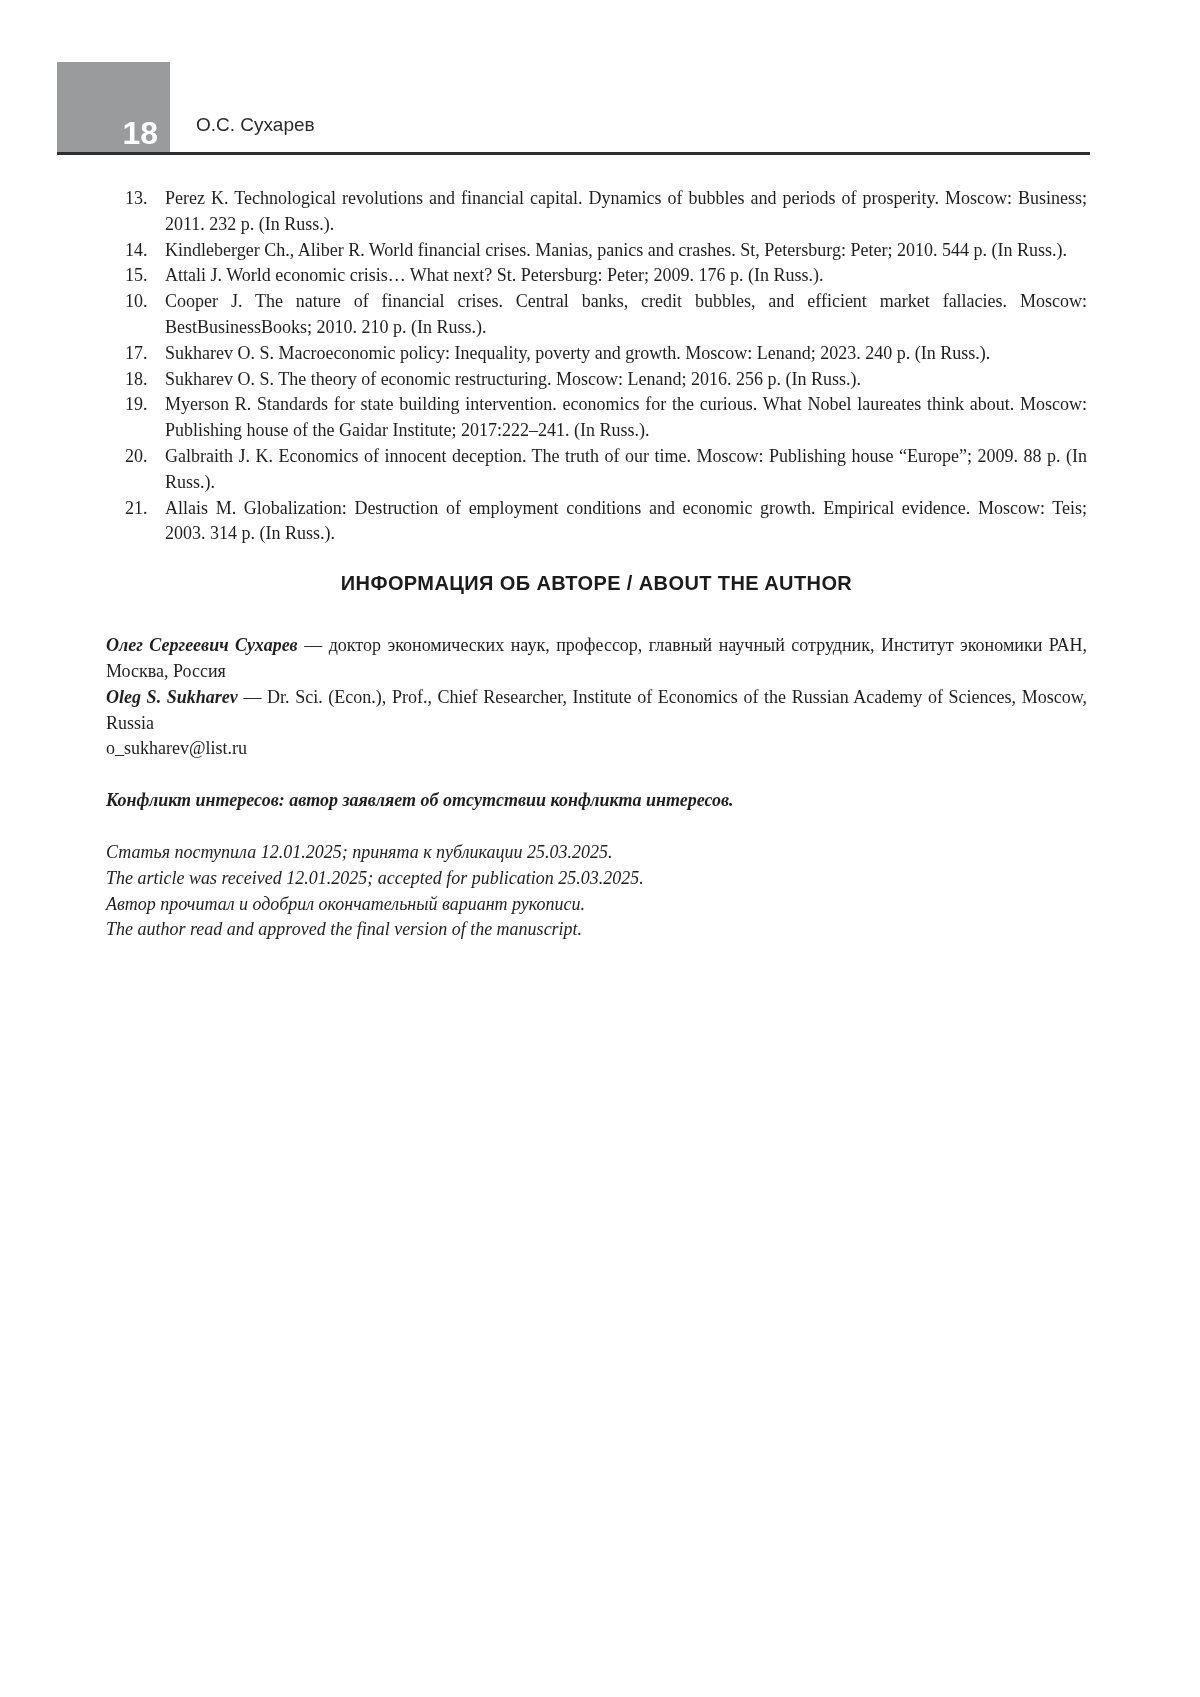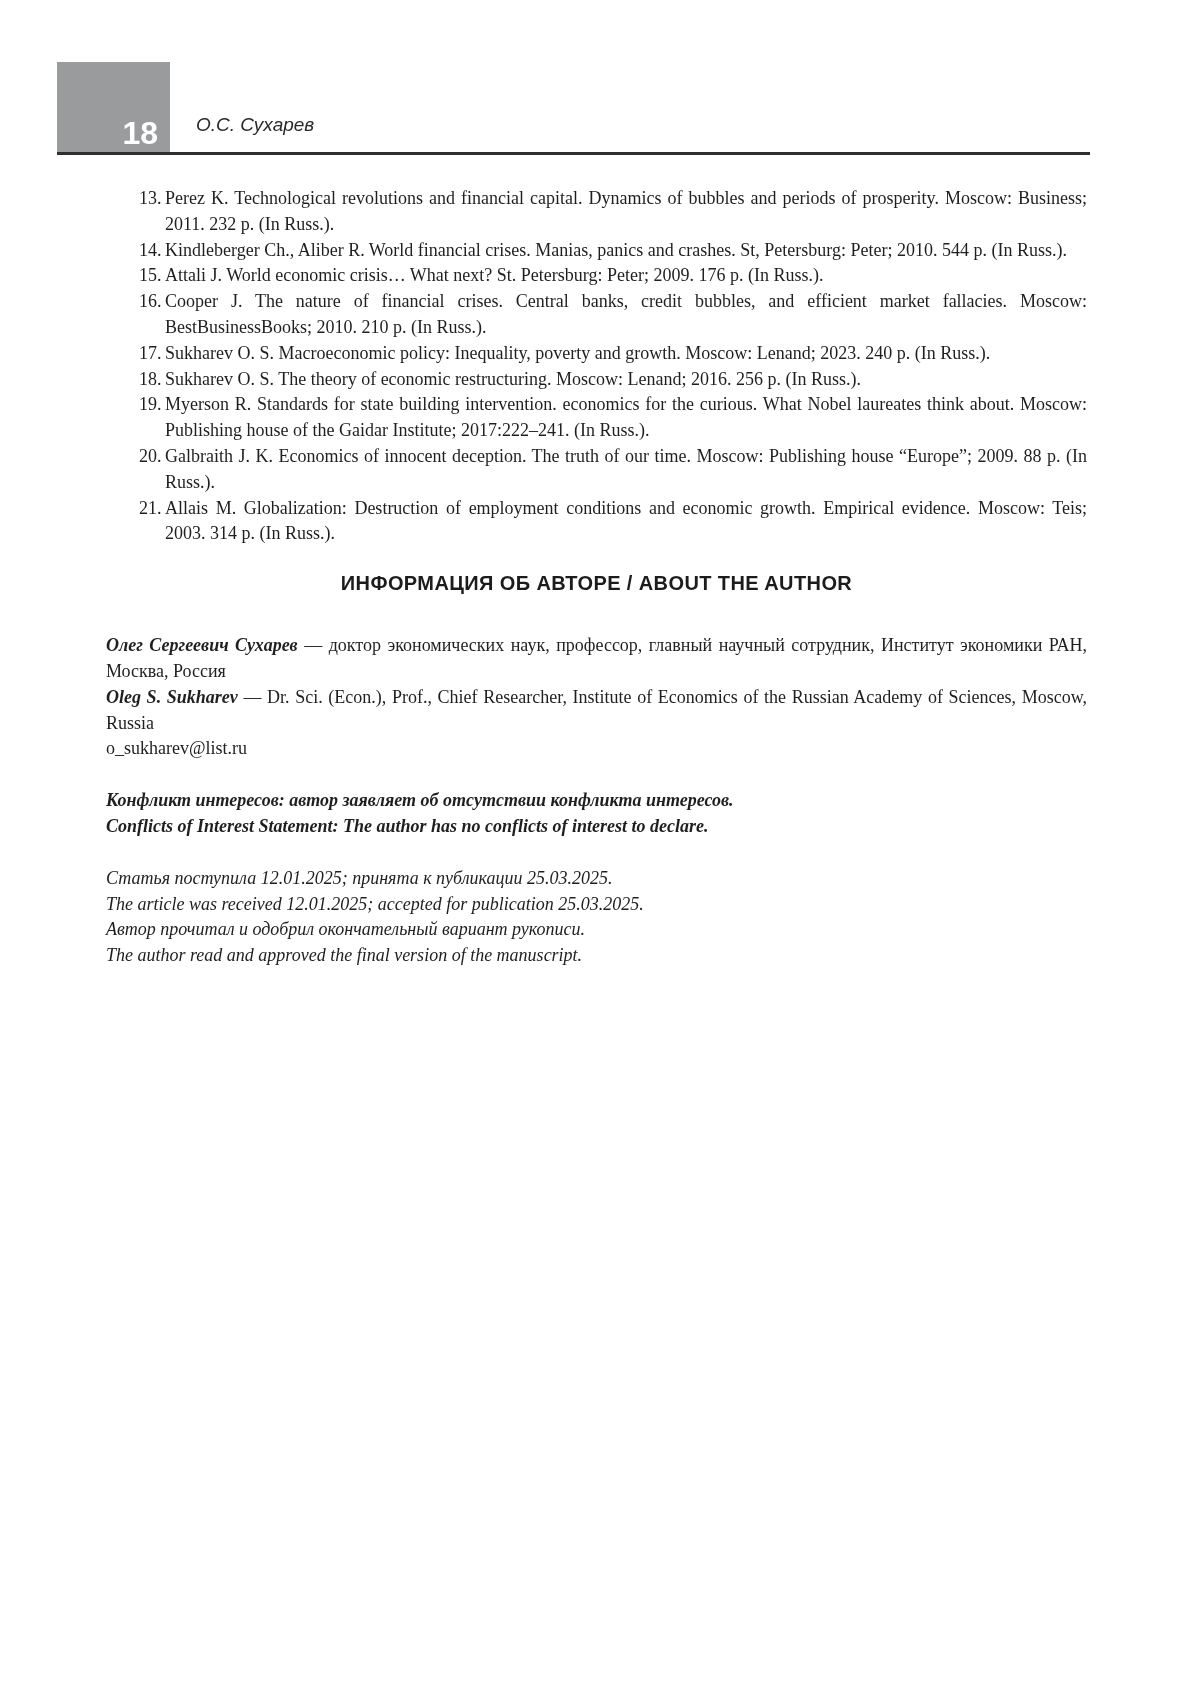--- a/index.html
+++ b/index.html
@@ -26,21 +26,20 @@
     font-family: "Liberation Sans", "DejaVu Sans", sans-serif;
     font-weight: bold;
     font-size: 32px;
     line-height: 1;
     color: #ffffff;
   }
   .running-head {
     position: absolute;
     left: 196px; top: 114px;
     font-family: "Liberation Sans", "DejaVu Sans", sans-serif;
-    font-style: italic;
     font-size: 19px;
     color: #2a2a2a;
   }
   .header-rule {
     position: absolute;
     left: 57px; top: 152px;
     width: 1033px; height: 3px;
     background: #2f2f2f;
   }
 
@@ -56,21 +55,21 @@
   }
 
   .refs { }
   .ref-item {
     position: relative;
     padding-left: 59px;
     text-align: justify;
   }
   .ref-num {
     position: absolute;
-    left: 33px; top: 0;
+    left: 19px; top: 0;
   }
 
   .about-heading {
     margin-top: 22px;
     text-align: center;
     font-family: "Liberation Sans", "DejaVu Sans", sans-serif;
     font-weight: bold;
     font-size: 20px;
     line-height: 28px;
     letter-spacing: 0.4px;
@@ -129,21 +128,21 @@
       </div>
       <div class="ref-item">
         <span class="ref-num">14.</span>
         <span class="ref-text">Kindleberger Ch., Aliber R. World financial crises. Manias, panics and crashes. St, Petersburg: Peter; 2010. 544 p. (In Russ.).</span>
       </div>
       <div class="ref-item">
         <span class="ref-num">15.</span>
         <span class="ref-text">Attali J. World economic crisis… What next? St. Petersburg: Peter; 2009. 176 p. (In Russ.).</span>
       </div>
       <div class="ref-item">
-        <span class="ref-num">16.</span>
+        <span class="ref-num">10.</span>
         <span class="ref-text">Cooper J. The nature of financial crises. Central banks, credit bubbles, and efficient market fallacies. Moscow: BestBusinessBooks; 2010. 210 p. (In Russ.).</span>
       </div>
       <div class="ref-item">
         <span class="ref-num">17.</span>
         <span class="ref-text">Sukharev O. S. Macroeconomic policy: Inequality, poverty and growth. Moscow: Lenand; 2023. 240 p. (In Russ.).</span>
       </div>
       <div class="ref-item">
         <span class="ref-num">18.</span>
         <span class="ref-text">Sukharev O. S. The theory of economic restructuring. Moscow: Lenand; 2016. 256 p. (In Russ.).</span>
       </div>
@@ -164,21 +163,20 @@
     <div class="about-heading">ИНФОРМАЦИЯ ОБ АВТОРЕ / ABOUT THE AUTHOR</div>
 
     <div class="author-block">
       <p><span class="author-name">Олег Сергеевич Сухарев</span><span> — доктор экономических наук, профессор, главный научный сотрудник, Институт экономики РАН, Москва, Россия</span></p>
       <p><span class="author-name">Oleg S. Sukharev</span><span> — Dr. Sci. (Econ.), Prof., Chief Researcher, Institute of Economics of the Russian Academy of Sciences, Moscow, Russia</span></p>
       <p class="plain-line">o_sukharev@list.ru</p>
     </div>
 
     <div class="conflict-block">
       <p>Конфликт интересов: автор заявляет об отсутствии конфликта интересов.</p>
-      <p>Conflicts of Interest Statement: The author has no conflicts of interest to declare.</p>
     </div>
 
     <div class="dates-block">
       <p>Статья поступила 12.01.2025; принята к публикации 25.03.2025.</p>
       <p>The article was received 12.01.2025; accepted for publication 25.03.2025.</p>
       <p>Автор прочитал и одобрил окончательный вариант рукописи.</p>
       <p>The author read and approved the final version of the manuscript.</p>
     </div>
 
   </div>

